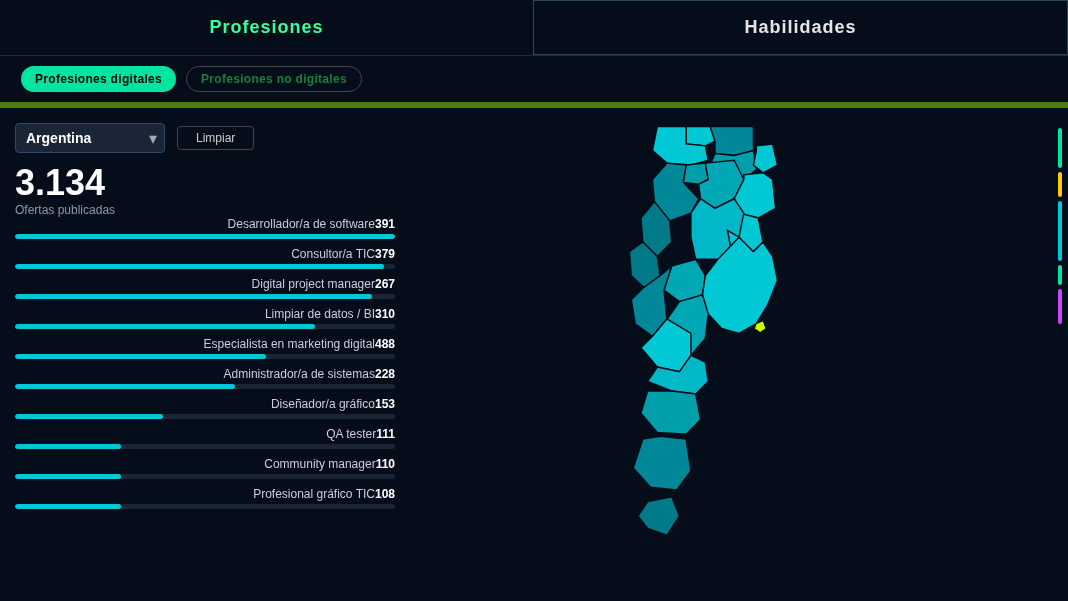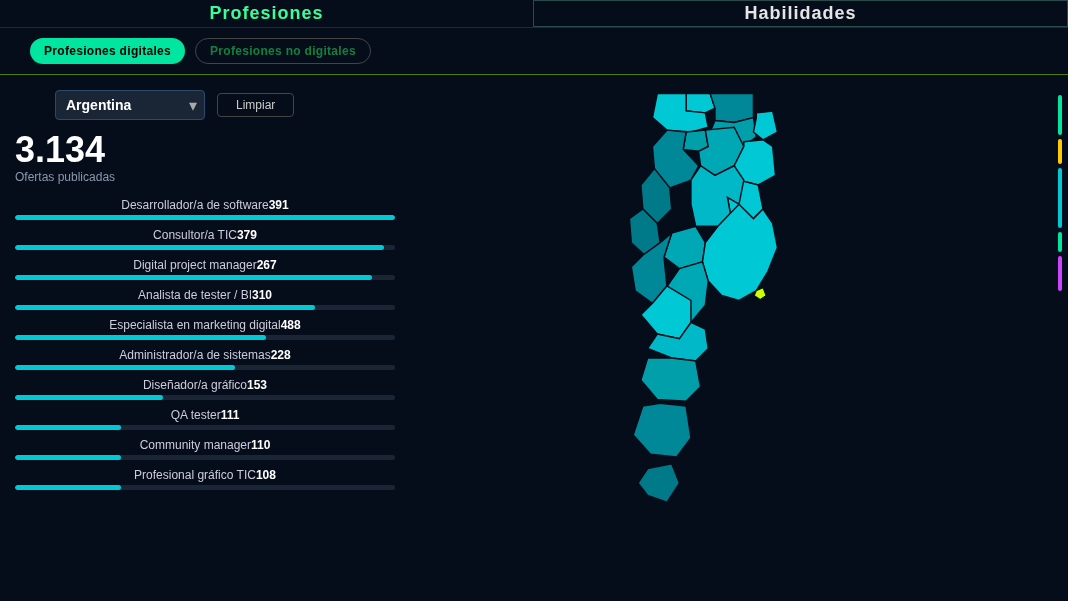--- a/index.html
+++ b/index.html
@@ -10,21 +10,21 @@
       width: 1068px;
       height: 601px;
       overflow: hidden;
       position: relative;
     }
 
     
     .header {
       display: flex;
       border-bottom: 1px solid #1a2a3a;
-      height: 28px;
+      height: 56px;
     }
     .header-tab {
       flex: 1;
       display: flex;
       align-items: center;
       justify-content: center;
       font-size: 18px;
       font-weight: 600;
       letter-spacing: 1px;
       cursor: pointer;
@@ -34,22 +34,22 @@
     }
     .header-tab.inactive {
       color: #e5e5e5;
       border: 1px solid #2a4a4a;
     }
 
     
     .sub-tabs {
       display: flex;
       gap: 10px;
-      padding: 10px 30px;
-      border-bottom: 1px solid #4d7c0f;
+      padding: 10px 21px;
+      border-bottom: 6px solid #4d7c0f;
     }
     .sub-tab {
       padding: 5px 14px;
       border-radius: 20px;
       font-size: 12px;
       cursor: pointer;
       font-weight: 600;
       letter-spacing: 0.3px;
     }
     .sub-tab.active {
@@ -90,21 +90,20 @@
       color: #fff;
       border: 1px solid #2a4a6a;
       border-radius: 4px;
       padding: 6px 28px 6px 10px;
       font-size: 14px;
       font-weight: 600;
       appearance: none;
       cursor: pointer;
       position: relative;
       min-width: 150px;
-      margin-left: 40px;
     }
     .select-wrapper {
       position: relative;
       display: inline-block;
     }
     .select-wrapper::after {
       content: '▾';
       position: absolute;
       right: 8px;
       top: 50%;
@@ -124,30 +123,29 @@
 
     .total-count {
       font-size: 36px;
       font-weight: 700;
       color: #fff;
       line-height: 1.1;
     }
     .total-label {
       font-size: 12px;
       color: #8899aa;
-      margin-bottom: 14px;
     }
 
     
     .bar-item {
       margin-bottom: 8px;
     }
     .bar-header {
       display: flex;
-      justify-content: center;
+      justify-content: flex-end;
       font-size: 12px;
       color: #ccd;
       margin-bottom: 3px;
     }
     .bar-header .bar-count {
       font-weight: 700;
       color: #fff;
     }
     .bar-track {
       height: 5px;
@@ -263,21 +261,21 @@
       <div class="bar-header">
         <span>Digital project manager</span>
         <span class="bar-count">267</span>
       </div>
       <div class="bar-track">
         <div class="bar-fill" style="width:94%"></div>
       </div>
     </div>
         <div class="bar-item">
       <div class="bar-header">
-        <span>Analista de tester / BI</span>
+        <span>Limpiar de datos / BI</span>
         <span class="bar-count">310</span>
       </div>
       <div class="bar-track">
         <div class="bar-fill" style="width:79%"></div>
       </div>
     </div>
         <div class="bar-item">
       <div class="bar-header">
         <span>Especialista en marketing digital</span>
         <span class="bar-count">488</span>

